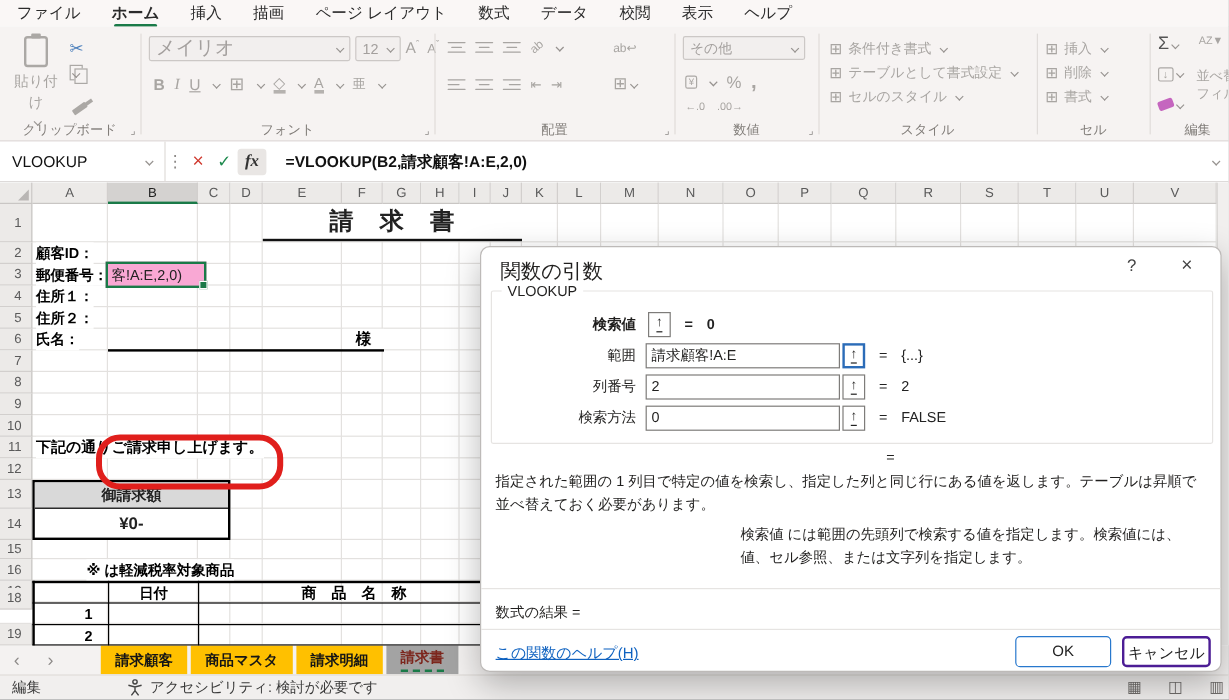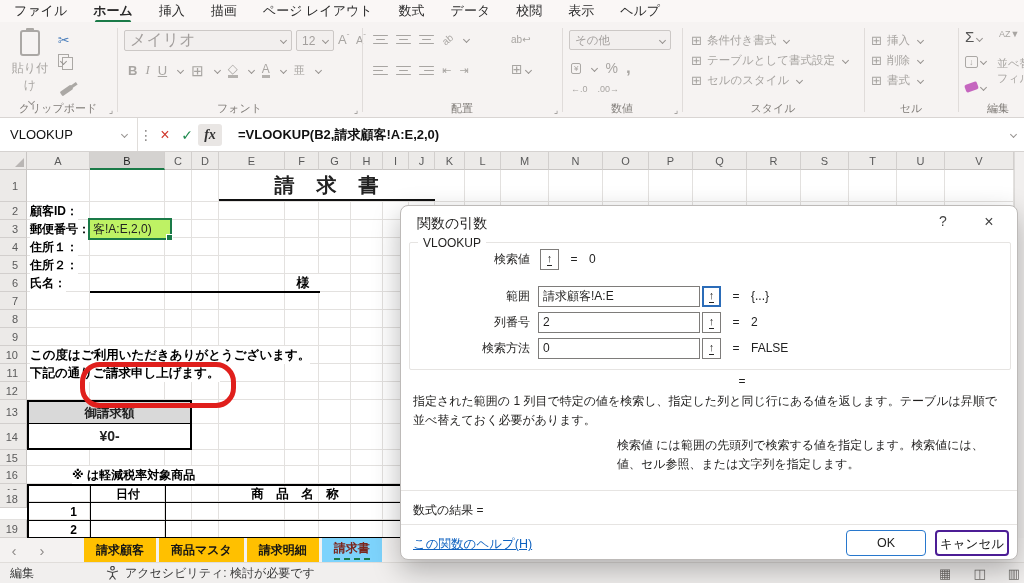--- a/index.html
+++ b/index.html
@@ -55,28 +55,28 @@
   .rowhdr{position:absolute;left:0;width:27px;background:#eceae8;border-right:1px solid #c9c6c4;border-bottom:1px solid #d2cfcd;color:#5a5a5a;font-size:11px;text-align:right;padding-right:8px;z-index:3;}
   #corner{position:absolute;left:0;top:0;width:27px;height:18px;background:#eceae8;border-right:1px solid #c9c6c4;border-bottom:1px solid #c9c6c4;z-index:4;}
   #corner::after{content:"";position:absolute;right:2px;bottom:2px;border-left:9px solid transparent;border-bottom:9px solid #b9b6b4;}
   .ov{position:absolute;z-index:5;background:#fff;white-space:nowrap;}
   .lbl{font-weight:600;font-size:12px;line-height:18px;color:#000;}
   #sheet-title{left:219px;top:18px;width:216px;height:31px;text-align:center;font-size:20px;font-weight:bold;letter-spacing:1px;border-bottom:2.5px solid #111;line-height:30px;z-index:5;position:absolute;background:#fff;}
   #amount-box{position:absolute;left:27px;top:248px;width:165px;height:50px;border:2px solid #000;z-index:6;background:#fff;}
   #amount-box .hd{height:22px;background:#d9d9d9;border-bottom:1.5px solid #000;text-align:center;line-height:22px;font-weight:600;font-size:12.5px;}
   #amount-box .vl{height:24px;text-align:center;line-height:24px;font-weight:bold;font-size:14px;}
   .tline{position:absolute;background:#000;z-index:6;}
-  #edit-cell{position:absolute;left:88px;top:66px;width:84px;height:22px;border:2px solid #1a7a48;background:#bef264;z-index:8;font-size:12px;line-height:18px;padding-left:3px;}
+  #edit-cell{position:absolute;left:88px;top:66px;width:84px;height:22px;border:2px solid #1a7a48;background:#f9a8d4;z-index:8;font-size:12px;line-height:18px;padding-left:3px;}
   #edit-cell::after{content:"";position:absolute;right:-3px;bottom:-3px;width:5px;height:5px;background:#1a7a48;border:1px solid #fff;}
   #red-ring{position:absolute;left:80px;top:210px;width:156px;height:46px;border:5px solid #e01f1c;border-radius:20px;z-index:12;}
   #vscroll{position:absolute;left:1014px;top:0;width:10px;height:386px;background:#f1efee;border-left:1px solid #dcdad8;z-index:7;}
 
   
   #dlg{position:absolute;left:400px;top:205px;width:618px;height:355px;background:#fff;border:1px solid #bdbab8;border-radius:8px;box-shadow:0 10px 28px rgba(0,0,0,.28);z-index:20;font-size:12px;color:#201f1e;}
-  #dlg-title{position:absolute;left:16px;top:9px;font-size:14px;}
+  #dlg-title{position:absolute;left:16px;top:9px;font-size:17px;}
   #dlg-help,#dlg-close{position:absolute;top:7px;font-size:14px;color:#444;width:20px;text-align:center;}
   #dlg-help{right:64px;}
   #dlg-close{right:18px;font-size:16px;}
   #dlg-group{position:absolute;left:8px;top:36px;width:602px;height:128px;border:1px solid #e6e4e2;border-radius:2px;}
   #dlg-group-label{position:absolute;left:8px;top:-7px;background:#fff;padding:0 5px;font-size:12px;}
   .frow{position:absolute;left:0;height:22px;display:flex;align-items:center;width:100%;}
   .flabel{width:128px;text-align:right;padding-right:8px;}
   .finput{width:162px;height:21px;border:1px solid #7e7c7a;padding:0 4px;font-size:12px;display:flex;align-items:center;background:#fff;}
   .fcollapse{width:19px;height:21px;border:1px solid #7e7c7a;margin-left:2px;display:flex;align-items:center;justify-content:center;font-size:11px;background:#fff;position:relative;}
   .fcollapse span{border-bottom:1.5px solid #222;line-height:1;padding-bottom:1px;}
@@ -90,21 +90,21 @@
   #dlg-result{position:absolute;left:12px;top:296px;}
   #dlg-link{position:absolute;left:12px;top:330px;color:#0f62c0;text-decoration:underline;font-size:12.5px;cursor:pointer;}
   .dbtn{position:absolute;top:324px;height:26px;border-radius:4px;background:#fff;text-align:center;line-height:24px;font-size:12.5px;color:#222;}
   #btn-ok{left:445px;width:80px;border:1px solid #2878cd;}
   #btn-cancel{left:534px;width:74px;border:2px solid #4c1d95;}
 
   
   #tabbar{position:absolute;left:0;top:538px;width:1024px;height:24px;background:#f4f2f1;display:flex;align-items:center;}
   .navarr{color:#8d8a88;font-size:15px;width:28px;text-align:center;}
   .stab{height:24px;display:flex;align-items:center;padding:0 12px;margin-right:3px;font-size:12px;font-weight:600;background:#ffc000;color:#151515;}
-  .stab.active{background:#7dd3fc;color:#7c261d;}
+  .stab.active{background:#a3a3a3;color:#7c261d;}
   .stab.active span{border-bottom:2px dashed #1a7a48;padding-bottom:1px;}
 
   
   #statusbar{position:absolute;left:0;top:562px;width:1024px;height:21px;background:#f1efee;border-top:1px solid #e0ddda;display:flex;align-items:center;font-size:12px;color:#3a3a3a;}
   #status-mode{margin-left:10px;width:80px;}
   #acc-icon{margin:0 6px 0 16px;display:flex;}
   #status-views{position:absolute;right:4px;display:flex;gap:22px;color:#6f6c6a;font-size:13px;}
 </style>
 </head>
 <body>
@@ -352,21 +352,20 @@
     <div class="ov" id="sheet-title">請　求　書</div>
 
     <div class="ov lbl" style="left:30px;top:50px">顧客ID：</div>
     <div class="ov lbl" style="left:30px;top:68px">郵便番号：</div>
     <div class="ov lbl" style="left:30px;top:86px">住所１：</div>
     <div class="ov lbl" style="left:30px;top:104px">住所２：</div>
     <div class="ov lbl" style="left:30px;top:122px">氏名：</div>
     <div class="ov lbl" style="left:286px;top:122px;width:34px;text-align:center;font-size:13px">様</div>
     <div class="tline" style="left:90px;top:139px;width:230px;height:1.5px"></div>
 
-    <div class="ov lbl" style="left:30px;top:194px;font-size:12.5px">この度はご利用いただきありがとうございます。</div>
     <div class="ov lbl" style="left:30px;top:212px;font-size:12.5px">下記の通りご請求申し上げます。</div>
 
     <div id="amount-box">
       <div class="hd">御請求額</div>
       <div class="vl">¥0-</div>
     </div>
 
     <div class="ov lbl" style="left:72px;top:314px;font-size:12px">※ は軽減税率対象商品</div>
 
     <div class="tline" style="left:27px;top:332px;width:408px;height:1.5px"></div>
@@ -427,21 +426,21 @@
       <div class="rowhdr" style="top: 368px; height: 18px; line-height: 18px;">19</div>
     </div>
 
   <div id="dlg">
     <div id="dlg-title">関数の引数</div>
     <div id="dlg-help">?</div>
     <div id="dlg-close">×</div>
     <div id="dlg-group">
       <div id="dlg-group-label">VLOOKUP</div>
       <div id="dlg-fields">
-          <div class="frow" style="top: 5px;">
+          <div class="frow" style="top: 16px; font-weight: bold;">
             <div class="flabel">検索値</div>
             <div class="fcollapse">
               <span>↑</span>
             </div>
             <div class="feq">=</div>
             <div class="fres">0</div>
           </div>
           <div class="frow focused" style="top: 42px;">
             <div class="flabel">範囲</div>
             <div class="finput">請求顧客!A:E</div>

